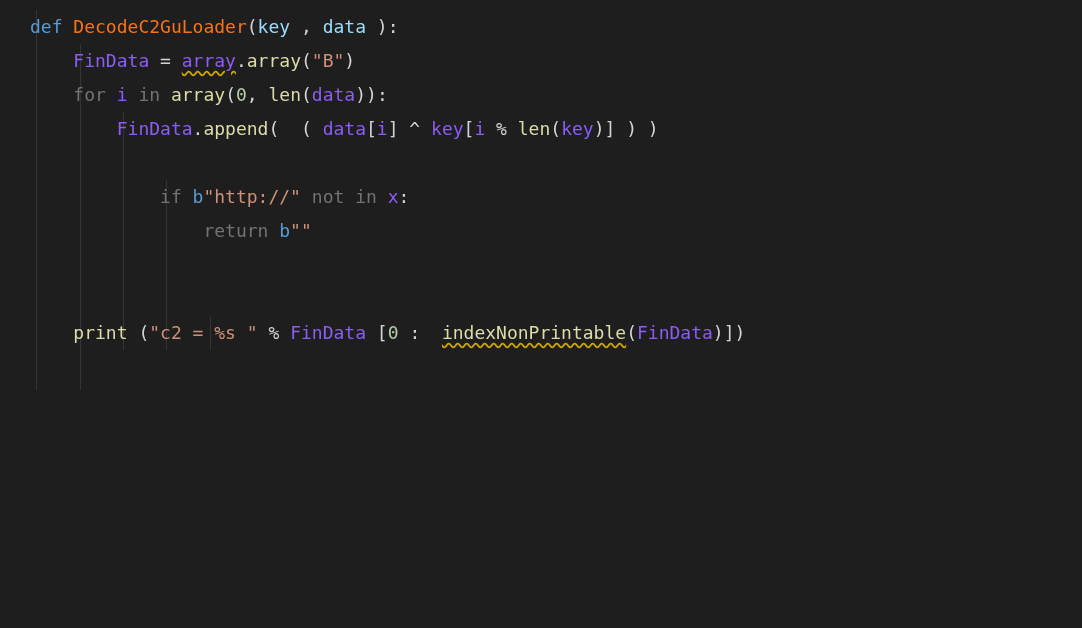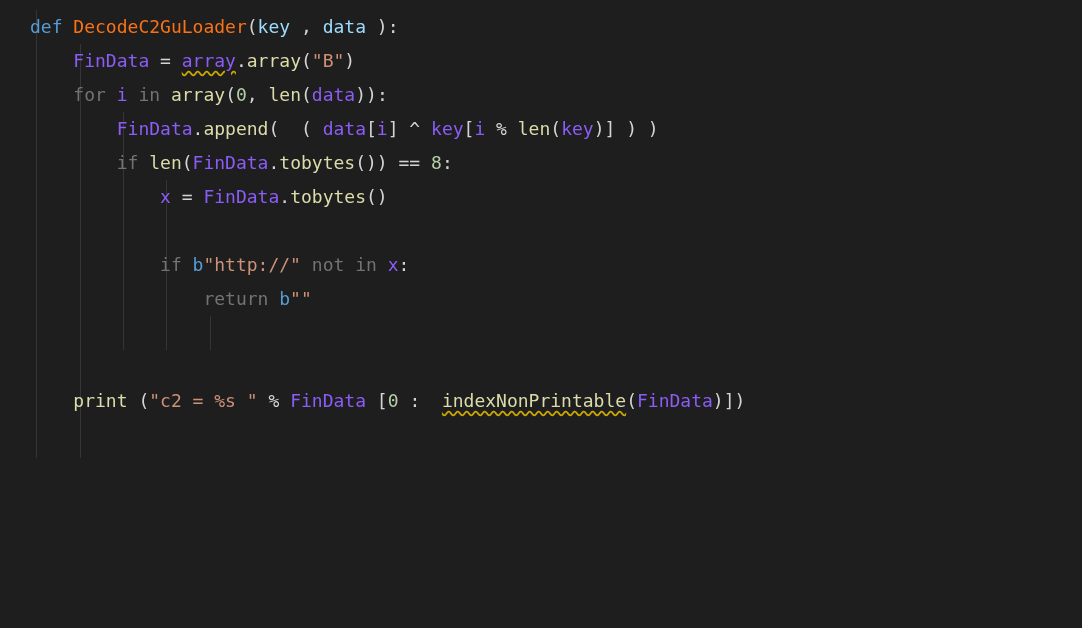--- a/index.html
+++ b/index.html
@@ -67,23 +67,21 @@
   <div class="guide g-d" style="top:306px;height:34px;"></div>
 
   <div class="line"><span class="kw-def">def</span> <span class="fn-name">DecodeC2GuLoader</span><span class="paren">(</span><span class="param">key</span> <span class="paren">,</span> <span class="param">data</span> <span class="paren">):</span></div>
 
   <div class="line">    <span class="var">FinData</span> <span class="op">=</span> <span class="var wavy">array</span><span class="dot">.</span><span class="call">array</span><span class="paren">(</span><span class="str">"B"</span><span class="paren">)</span></div>
 
   <div class="line">    <span class="kw-ctrl">for</span> <span class="var">i</span> <span class="kw-ctrl">in</span> <span class="call">array</span><span class="paren">(</span><span class="num">0</span><span class="paren">,</span> <span class="call">len</span><span class="paren">(</span><span class="var">data</span><span class="paren">)):</span></div>
 
   <div class="line">        <span class="var">FinData</span><span class="dot">.</span><span class="call">append</span><span class="paren">(  ( </span><span class="var">data</span><span class="paren">[</span><span class="var">i</span><span class="paren">]</span> <span class="op">^</span> <span class="var">key</span><span class="paren">[</span><span class="var">i</span> <span class="op">%</span> <span class="call">len</span><span class="paren">(</span><span class="var">key</span><span class="paren">)] ) )</span></div>
 
-  <div class="line">        <span class="kw-ctrl">if</span> <span class="call">len</span><span class="paren">(</span><span class="var">FinData</span><span class="dot">.</span><span class="call">tobytes</span><span class="paren">())</span> <span class="op">==</span> <span class="num">8</span><span class="paren">:</span></div>
 
-  <div class="line">            <span class="var">x</span> <span class="op">=</span> <span class="var">FinData</span><span class="dot">.</span><span class="call">tobytes</span><span class="paren">()</span></div>
 
 
   <div class="line"> </div>
 
   <div class="line">            <span class="kw-ctrl">if</span> <span class="str-affix">b</span><span class="str">"http://"</span> <span class="kw-ctrl">not</span> <span class="kw-ctrl">in</span> <span class="var">x</span><span class="paren">:</span></div>
 
   <div class="line">                <span class="kw-ctrl">return</span> <span class="str-affix">b</span><span class="str">""</span></div>
 
   <div class="line"> </div>
 

